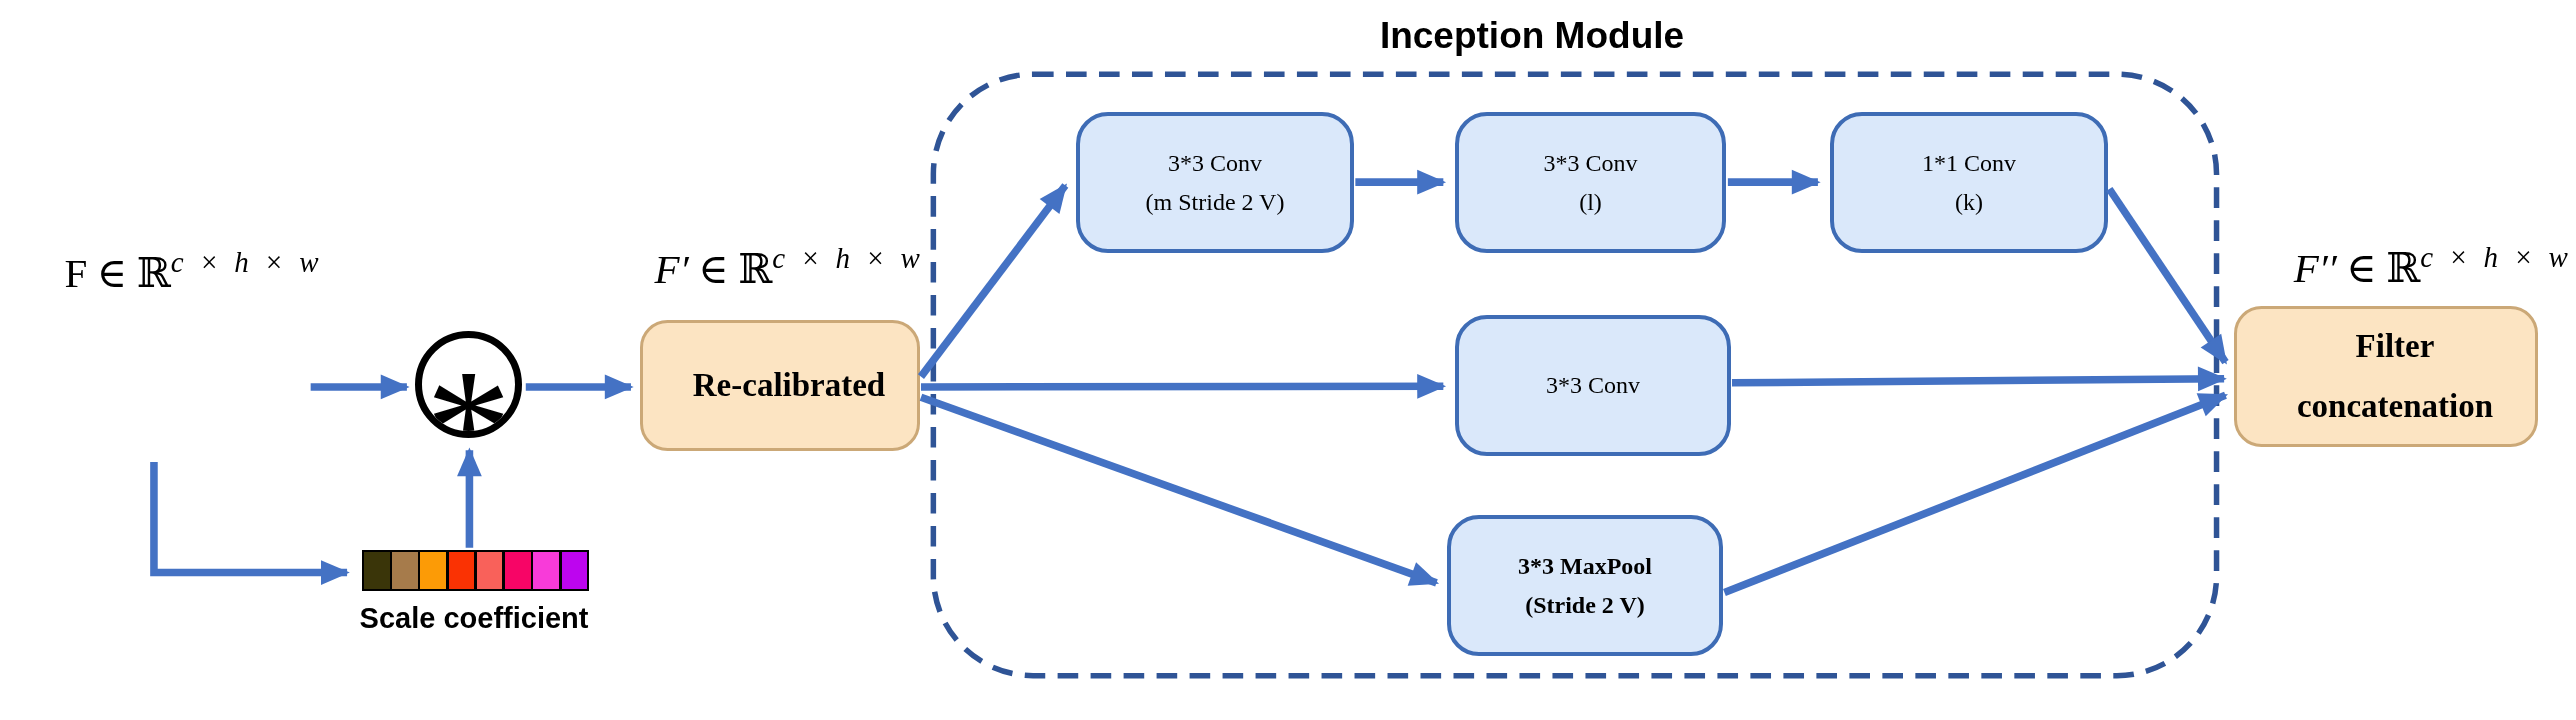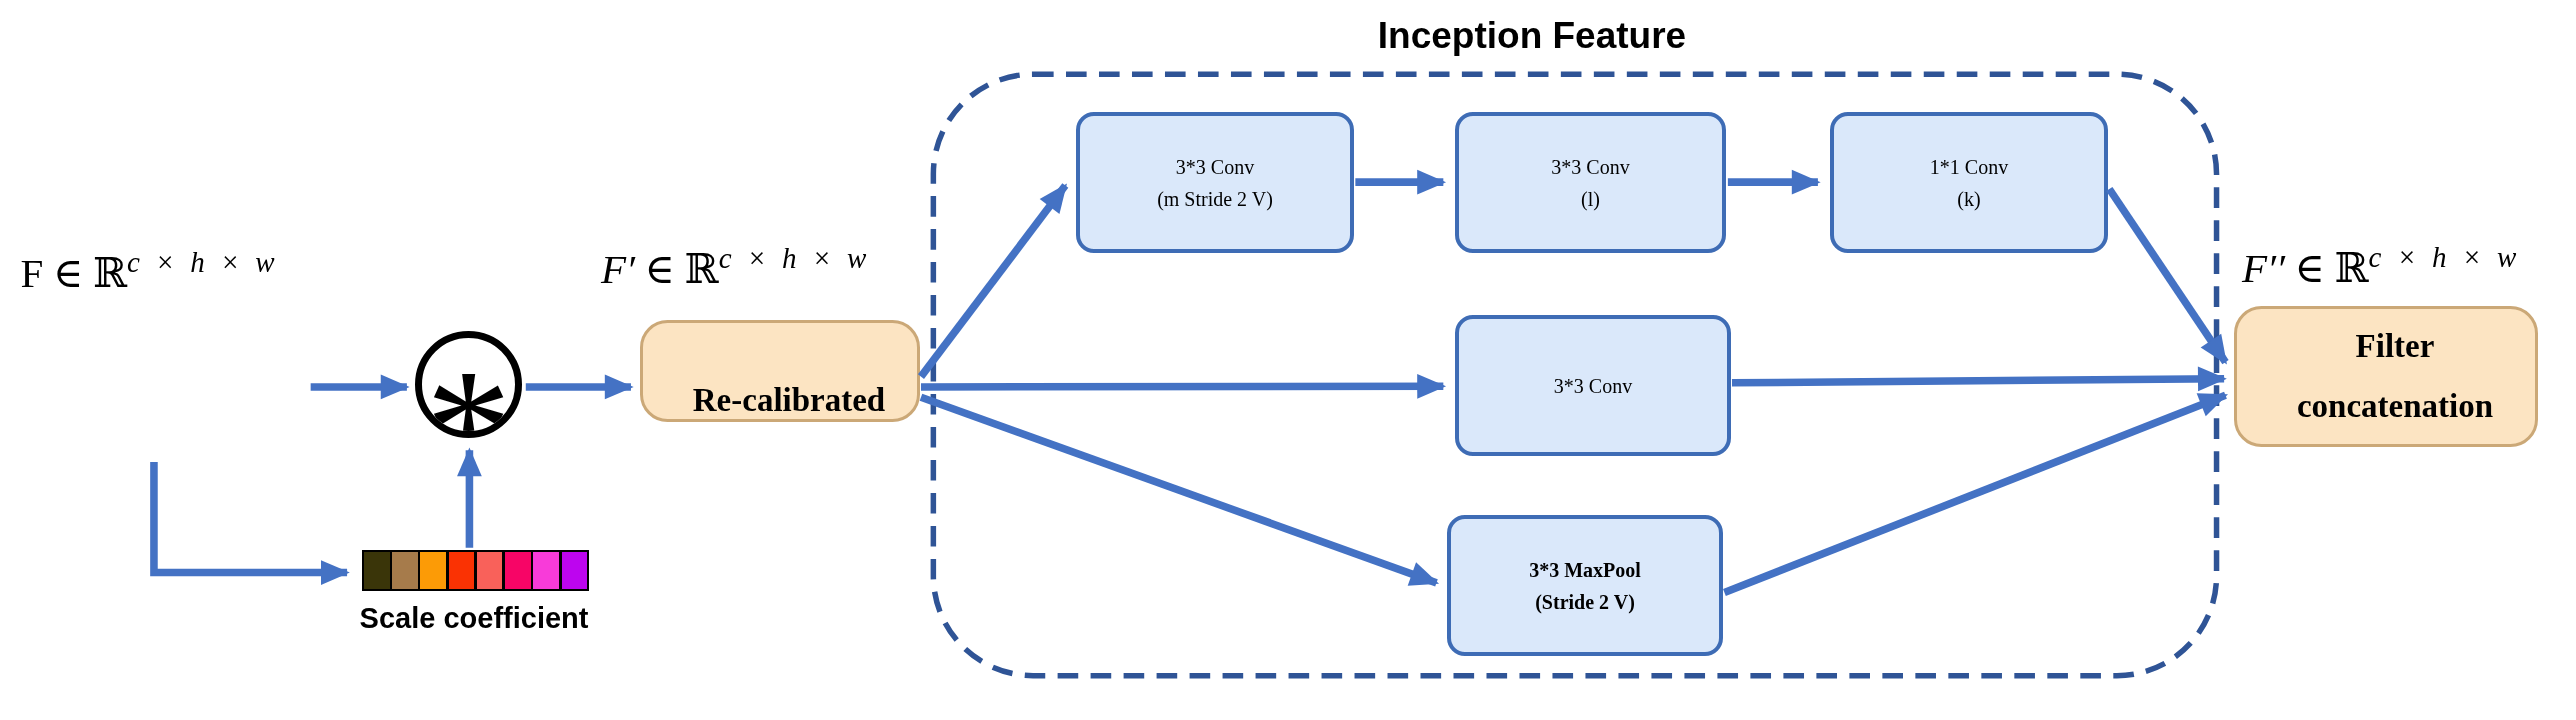--- a/index.html
+++ b/index.html
@@ -3,27 +3,27 @@
 <meta charset="utf-8">
 <style>
   html,body{margin:0;padding:0;background:#ffffff;}
   #canvas{position:relative;width:2576px;height:721px;background:#ffffff;overflow:hidden;
           font-family:"Liberation Serif","DejaVu Serif",serif;}
   .box{position:absolute;display:flex;flex-direction:column;align-items:center;justify-content:center;
        text-align:center;box-sizing:border-box;z-index:2;}
   .tan{background:var(--tan-fill,#FCE4C2);border:3.4px solid var(--tan-border,#CBA877);
        border-radius:27.5px;font-weight:bold;font-size:33px;color:#000;padding-left:18px;}
   .conv{background:var(--conv-fill,#DAE8FA);border:4.1px solid var(--conv-border,#3E6CB5);
-        border-radius:18px;font-size:20px;line-height:1.6;color:#000;}
+        border-radius:32px;font-size:24px;line-height:1.6;color:#000;}
   .fc-line{line-height:1.8;}
   .op-circle{position:absolute;left:415px;top:331px;width:107px;height:107px;box-sizing:border-box;
              border:7.6px solid #000;border-radius:50%;background:#fff;z-index:2;
              display:flex;align-items:center;justify-content:center;overflow:hidden;}
   .op-sym{font-size:172px;line-height:1;transform:translateY(44px);color:#000;}
-  .formula{position:absolute;font-size:41px;color:#000;white-space:nowrap;text-align:left;z-index:2;}
+  .formula{position:absolute;font-size:41px;color:#000;white-space:nowrap;text-align:right;z-index:2;}
   .formula .sym{font-style:italic;}
   .formula .sym.up{font-style:normal;}
   .formula .rel{padding:0 9.6px;}
   .formula .bb{font-family:"DejaVu Serif","DejaVu Sans",serif;}
   .formula sup{font-size:29px;font-style:italic;letter-spacing:4.1px;}
   .sans-label{position:absolute;font-family:"Liberation Sans","DejaVu Sans",sans-serif;
               font-weight:bold;color:#000;text-align:center;z-index:2;}
   #module-title{left:1326px;top:15px;width:412px;font-size:37px;}
   #scale-label{left:347px;top:602px;width:254px;font-size:29px;}
   #scale-bar{position:absolute;left:362px;top:550px;width:227px;height:41px;box-sizing:border-box;
@@ -45,28 +45,28 @@
   </div>
 
   <div class="formula" style="left:2242px;top:241px;width:330px;">
     <span class="sym">F′′</span><span class="rel">∈</span><span class="bb">ℝ</span><sup>c × h × w</sup>
   </div>
 
   <div class="formula" style="left:601px;top:242px;width:323px;">
     <span class="sym">F′</span><span class="rel">∈</span><span class="bb">ℝ</span><sup>c × h × w</sup>
   </div>
 
-  <div id="module-title" class="sans-label">Inception Feature</div>
+  <div id="module-title" class="sans-label">Inception Module</div>
 
 
   <div class="op-circle">
     <span class="op-sym">*</span>
   </div>
 
-  <div class="box tan" style="left:640px;top:320px;width:280px;height:102px;justify-content:flex-end;">
+  <div class="box tan" style="left:640px;top:320px;width:280px;height:131px;">
     <span>Re-calibrated</span>
   </div>
 
   <div class="box tan" style="left:2234px;top:306px;width:304px;height:141px;">
     <span class="fc-line">Filter</span>
     <span class="fc-line">concatenation</span>
   </div>
 
   <div id="scale-bar">
       <div class="scale-cell" style="background: rgb(58, 53, 9);"></div>

